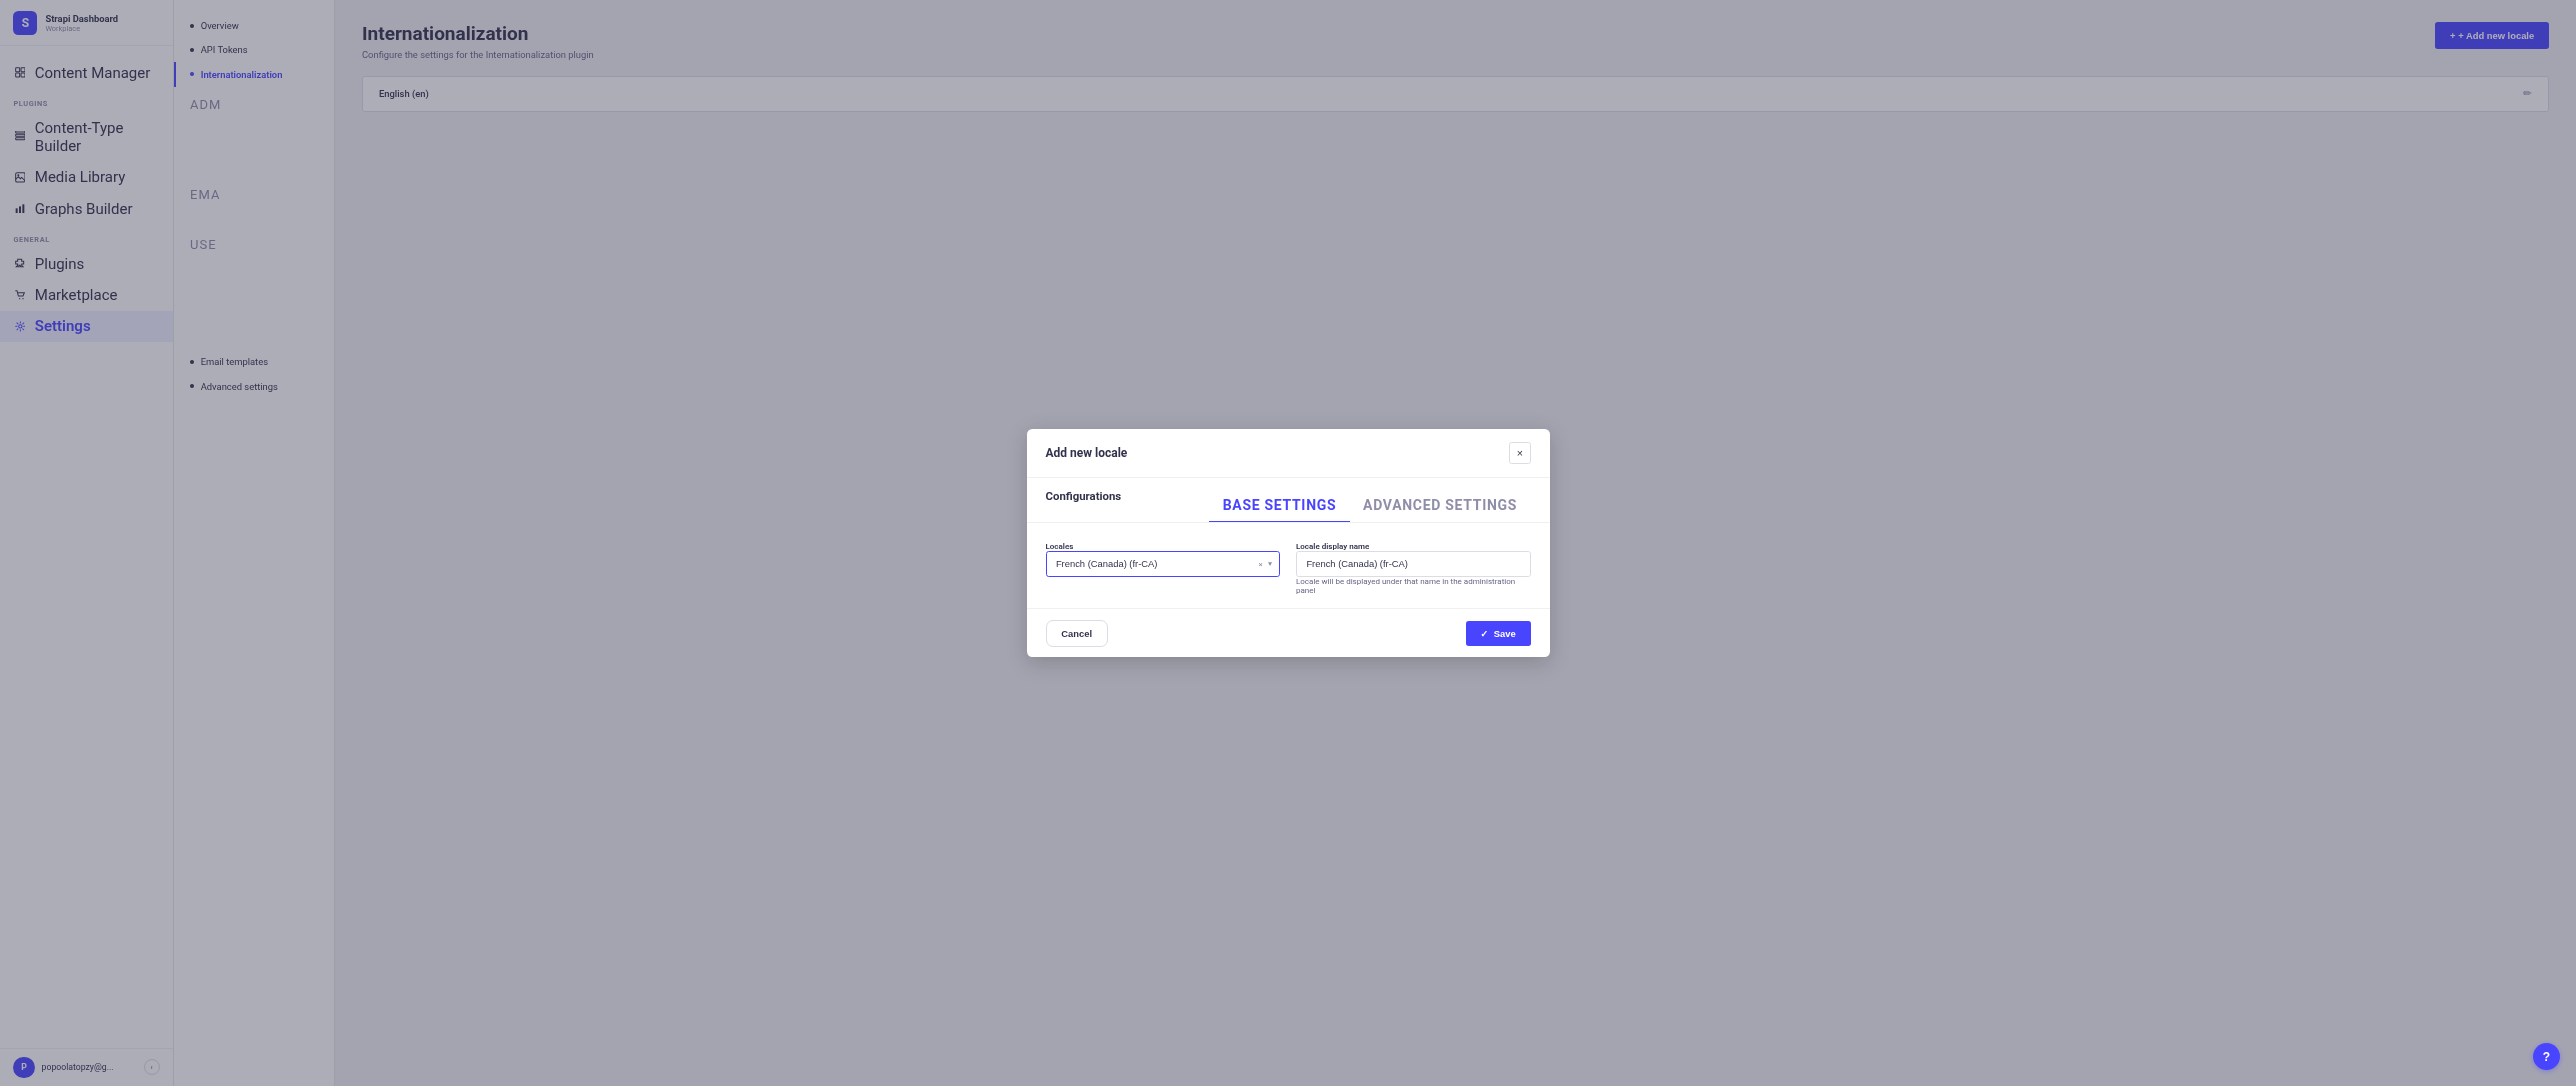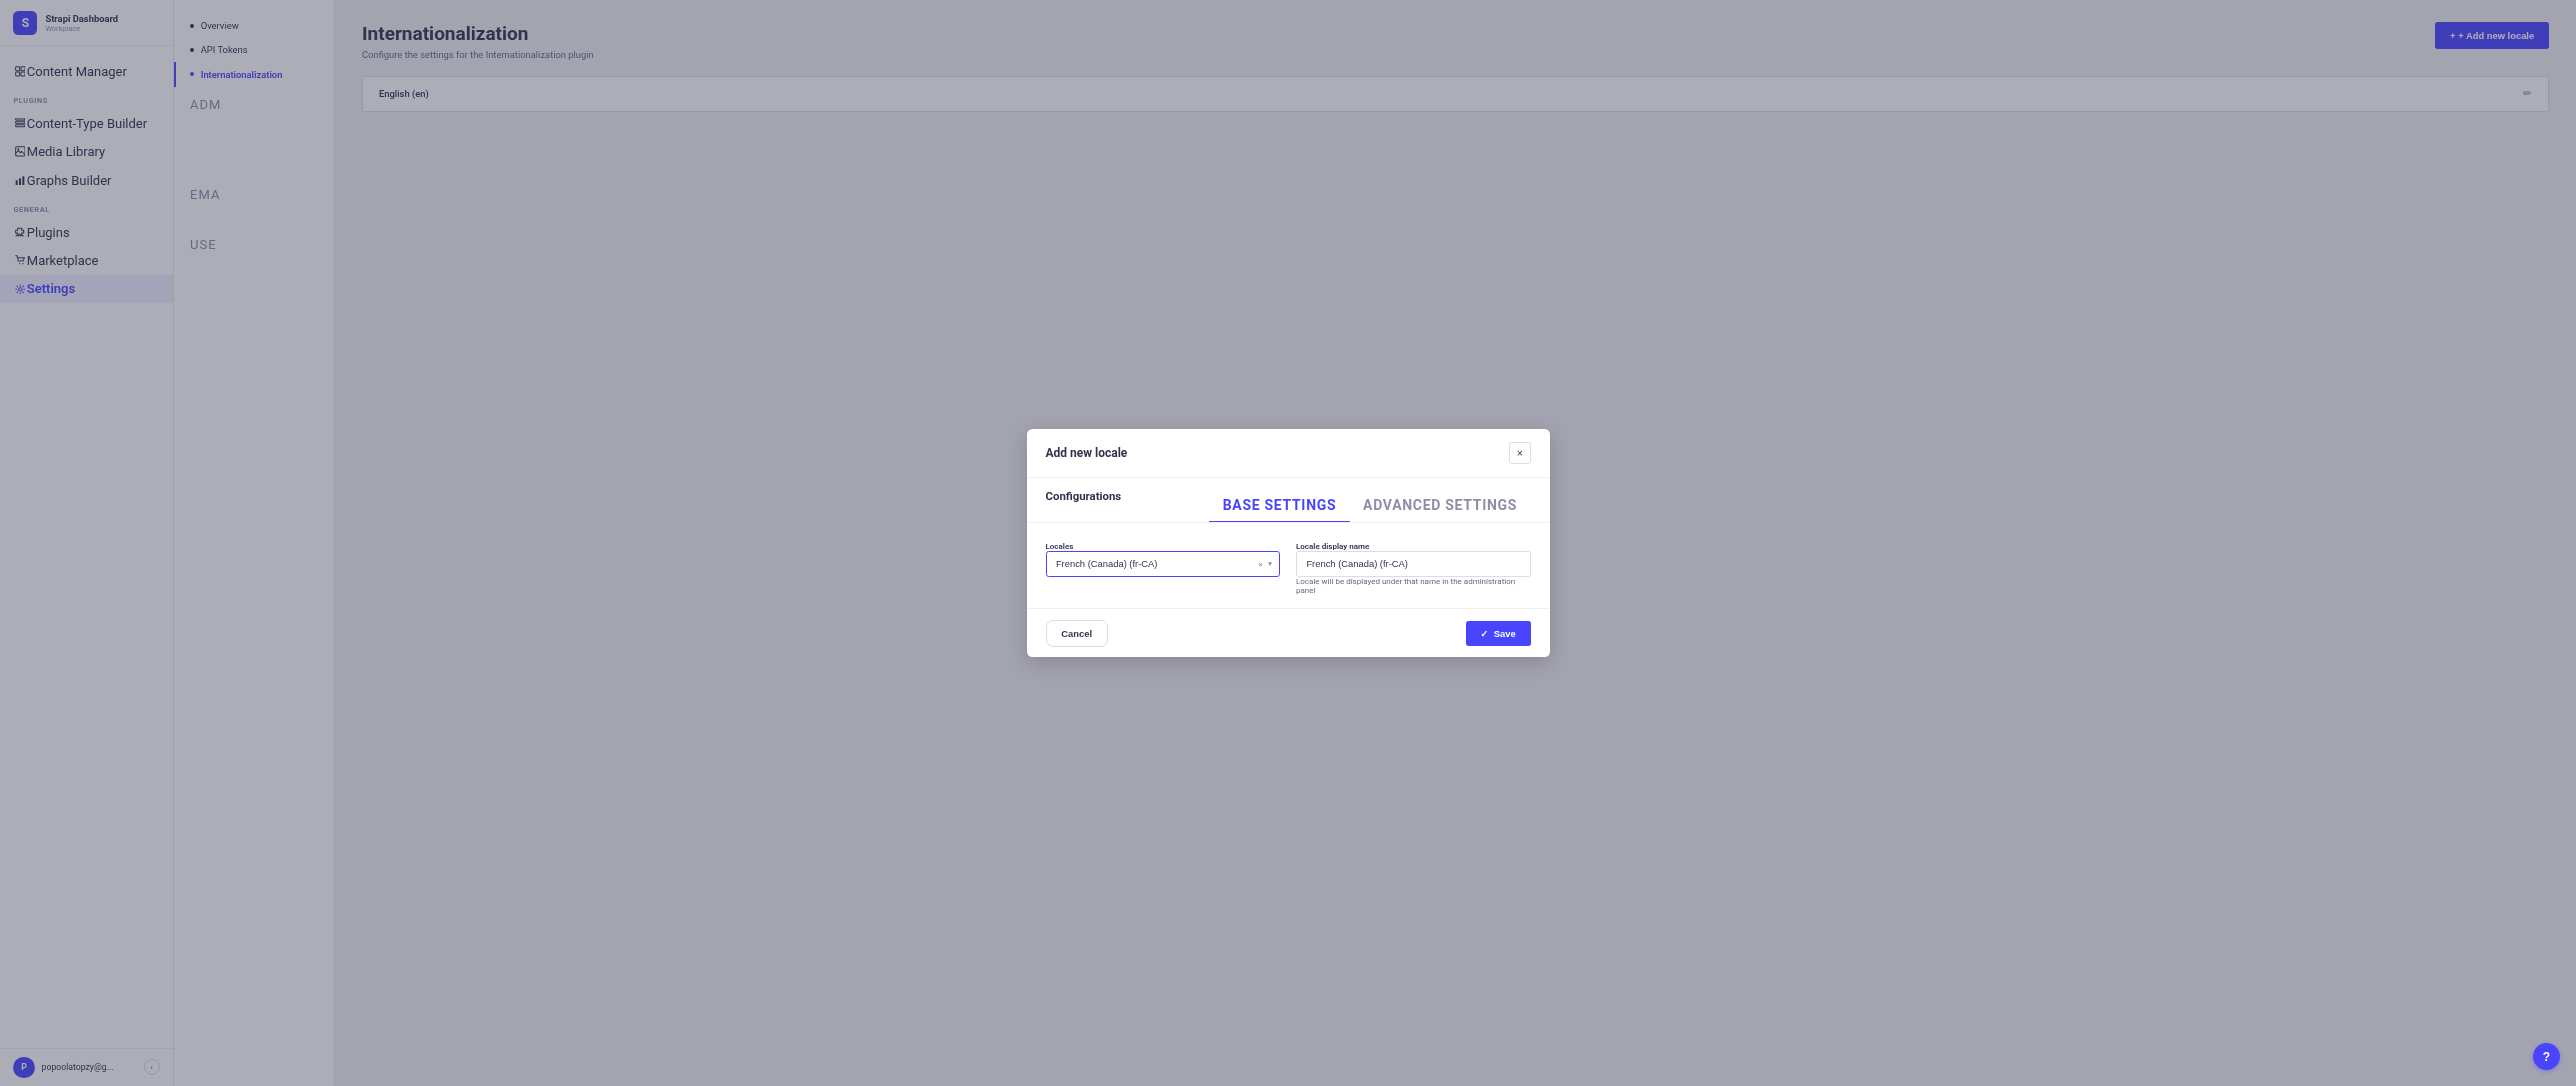--- a/index.html
+++ b/index.html
@@ -54,21 +54,22 @@
       flex: 1;
       overflow-y: auto;
       padding: 10.7px 0;
     }
     .nav-item {
       display: flex;
       align-items: center;
       padding: 6.7px 13.4px;
       cursor: pointer;
       color: #32324d;
-      font-size: 13px;
+      font-size: 15px;
+      gap: 8px;
       border-radius: 0;
       transition: background 0.15s;
     }
     .nav-item.active {
       background: #f0f0ff;
       color: #4945ff;
       font-weight: 600;
     }
     .nav-section-label {
       font-size: 7.4px;
@@ -540,20 +541,30 @@
   <div class="subnav-item" style="height:20px;"></div>
   <div class="subnav-item" style="height:20px;"></div>
 
   <div class="subnav-section-label">EMA</div>
   <div class="subnav-item" style="height:20px;"></div>
 
   <div class="subnav-section-label">USE</div>
   <div class="subnav-item" style="height:20px;"></div>
   <div class="subnav-item" style="height:20px;"></div>
 
+  <div style="margin-top: auto; padding-top: 54px;">
+    <div class="subnav-item">
+      <span class="subnav-bullet"></span>
+      <span>Email templates</span>
+    </div>
+    <div class="subnav-item">
+      <span class="subnav-bullet"></span>
+      <span>Advanced settings</span>
+    </div>
+  </div>
 </div>
 
 <div class="main">
   <div class="main-header">
     <div>
       <h1 class="page-title">Internationalization</h1>
       <p class="page-subtitle">Configure the settings for the Internationalization plugin</p>
     </div>
     <button class="add-locale-btn">
       <span>+</span>

